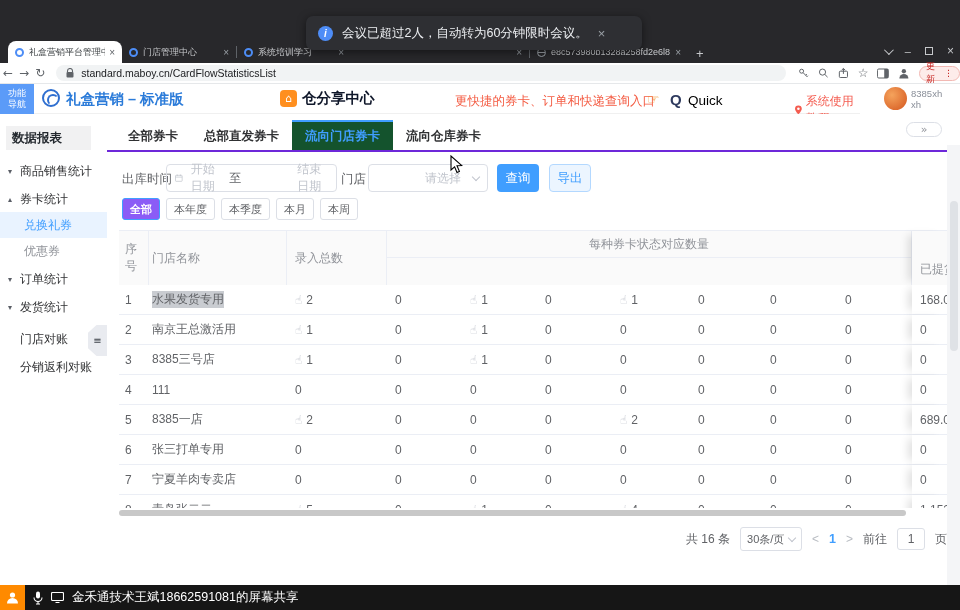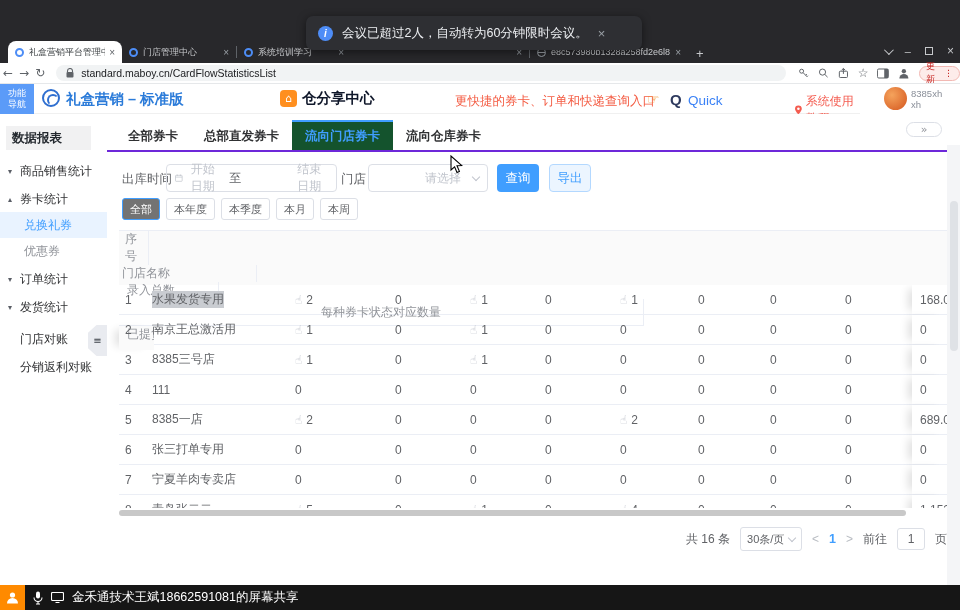--- a/index.html
+++ b/index.html
@@ -46,21 +46,21 @@
   .fn-nav { position:absolute; left:0; top:0; width:34px; height:30px; background:#5b9bf8; color:#fff; font-size:9px; text-align:center; line-height:11px; padding-top:4px; }
   .logo-ring { position:absolute; left:42px; top:5px; width:18px; height:18px; border-radius:50%; border:2px solid #2f6fd0; }
   .logo-ring::after { content:""; position:absolute; left:3px; top:3px; width:8px; height:8px; border-radius:50%; border:2px solid #2f6fd0; border-color:#2f6fd0 transparent transparent #2f6fd0; }
   .brand { position:absolute; left:66px; top:6px; font-size:14.5px; font-weight:bold; color:#2b7bd9; white-space:nowrap; }
   .share-center { position:absolute; left:280px; top:5px; display:flex; align-items:center; gap:5px; }
   .home-box { width:17px; height:17px; border-radius:4px; background:#ff8f1f; color:#fff; font-size:11px; display:flex; align-items:center; justify-content:center; font-family:"DejaVu Sans",sans-serif; }
   .share-center-label { font-size:14.5px; font-weight:bold; color:#0f172a; }
   .quick-tip { position:absolute; left:455px; top:9px; font-size:12.5px; color:#f45c43; white-space:nowrap; }
   .hand-right { position:absolute; left:647px; top:7px; color:#f08c1f; font-size:14px; font-family:"DejaVu Sans",sans-serif; }
   .quick-q { position:absolute; left:670px; top:7px; font-size:15px; font-weight:bold; color:#2e3a5e; }
-  .quick-word { position:absolute; left:688px; top:9px; font-size:13.5px; color:#3b82f6; }
+  .quick-word { position:absolute; left:688px; top:9px; font-size:13.5px; color:#000000; }
   .tutorial { position:absolute; left:795px; top:9px; display:flex; align-items:center; gap:4px; font-size:12px; color:#f45c50; }
   .avatar { position:absolute; left:884px; top:3px; width:23px; height:23px; border-radius:50%; background:radial-gradient(circle at 35% 35%, #f5a35c, #d4561e); }
   .user-txt { position:absolute; left:911px; top:4px; font-size:9.5px; color:#8a8f99; line-height:11px; }
 
   
   .sidebar { position:absolute; left:0; top:30px; width:107px; bottom:0; background:#fff; }
   .sb-title { position:absolute; left:6px; top:12px; width:85px; height:24px; background:#f1f1f2; font-size:12.5px; font-weight:bold; color:#24292f; line-height:24px; padding-left:6px; }
   .sb-item { position:absolute; left:0; width:107px; height:26px; display:flex; align-items:center; font-size:12px; color:#303133; }
   .sb-arrow { position:absolute; left:8px; font-size:8px; color:#5a5e66; font-family:"DejaVu Sans",sans-serif; }
   .sb-label { margin-left:20px; white-space:nowrap; }
@@ -83,25 +83,25 @@
   .ph { color:#c0c4cc; font-size:12px;margin-left:48px; }
   .sep-zhi { color:#606266; font-size:12px; margin:0 8px; }
   .store-select { position:absolute; left:261px; top:0; width:120px; height:28px; border:1px solid #dcdfe6; border-radius:4px; display:flex; align-items:center; padding:12px 8px; }
   .chev { width:6px; height:6px; border-right:1.4px solid #c0c4cc; border-bottom:1.4px solid #c0c4cc; transform:rotate(45deg); margin-left:auto; margin-top:-3px; }
   .btn { position:absolute; top:0; height:28px; border-radius:4px; font-size:12.5px; display:flex; align-items:center; justify-content:center; }
   .btn-primary { left:390px; width:42px; background:#409eff; color:#fff; }
   .btn-plain { left:442px; width:42px; background:#ecf5ff; border:1px solid #b3d8ff; color:#409eff; }
 
   .chips { position:absolute; left:15px; top:84px; display:flex; gap:6px; }
   .chip { height:22px; border:1px solid #dcdfe6; border-radius:3px; padding:0 7px; font-size:11px; color:#606266; display:flex; align-items:center; background:#fff; }
-  .chip.active { background:#737373; border-color:#409eff; color:#fff; }
+  .chip.active { background:#8b5cf6; border-color:#409eff; color:#fff;font-weight:bold; }
 
   
   .tablewrap { position:absolute; left:12px; top:116px; right:13px; }
-  .thead { display:flex; border-top:1px solid #ebeef5; background:#fafafa; height:55px; color:#909399; font-size:12px;flex-direction:column; }
+  .thead { display:flex; border-top:1px solid #ebeef5; background:#fafafa; height:55px; color:#909399; font-size:12px; }
   .hc { border-right:1px solid #ebeef5; display:flex; align-items:center; }
   .c-no { width:30px; padding-left:6px; flex:none; }
   .c-name { width:138px; padding-left:3px; flex:none; }
   .c-val { padding-left:8px; flex:none; }
   .th-group { width:525px; flex:none; display:flex; flex-direction:column; border-right:1px solid #ebeef5; }
   .th-group-title { height:27px; border-bottom:1px solid #ebeef5; display:flex; align-items:center; justify-content:center; }
   .th-sub { display:flex; height:28px; }
   .th-sub .hc:last-child { border-right:none; }
   .c-amt { width:35px; padding-left:8px; flex:none; overflow:hidden; white-space:nowrap; box-shadow:-8px 0 8px -4px rgba(0,0,0,.12); }
   .thead .c-amt { background:#fafafa; display:flex; align-items:flex-end; padding-bottom:7px; border-right:none; }

